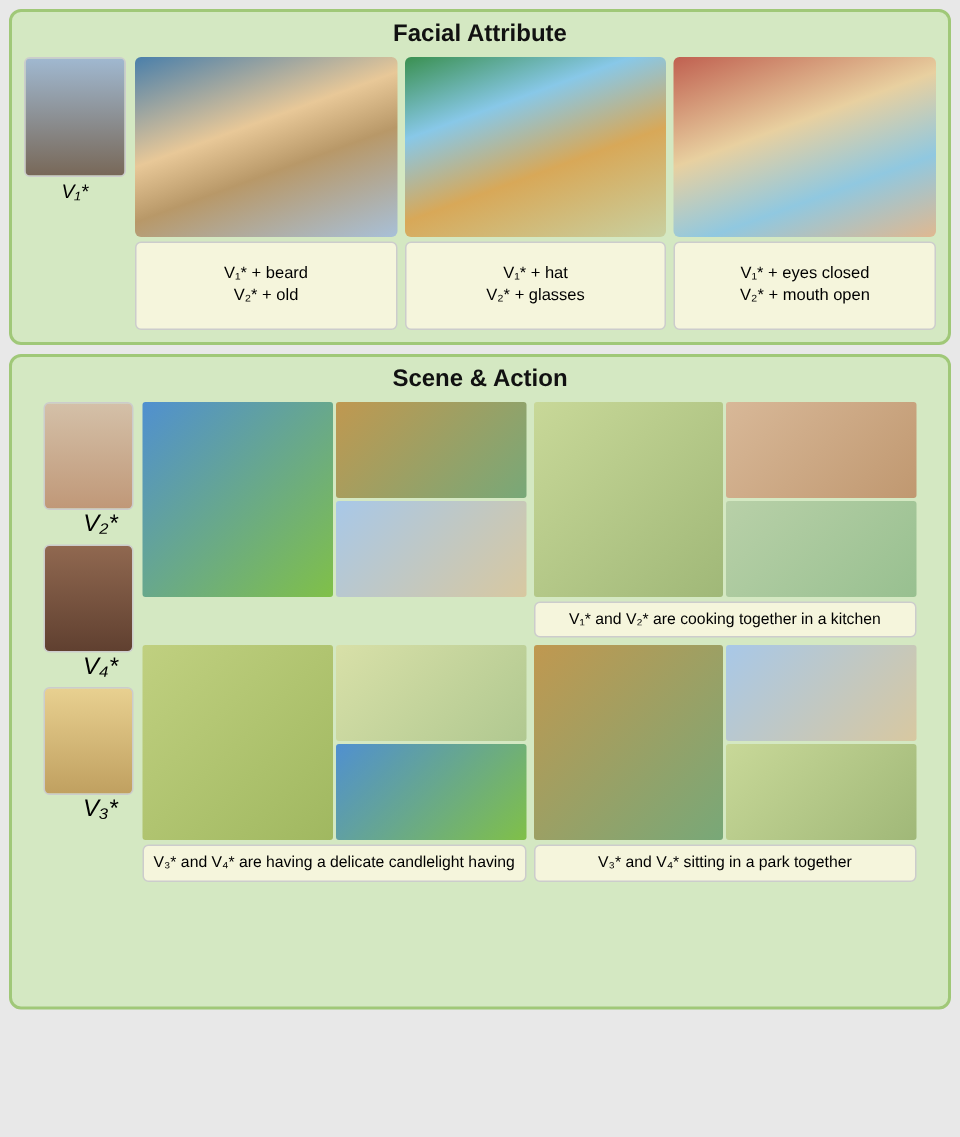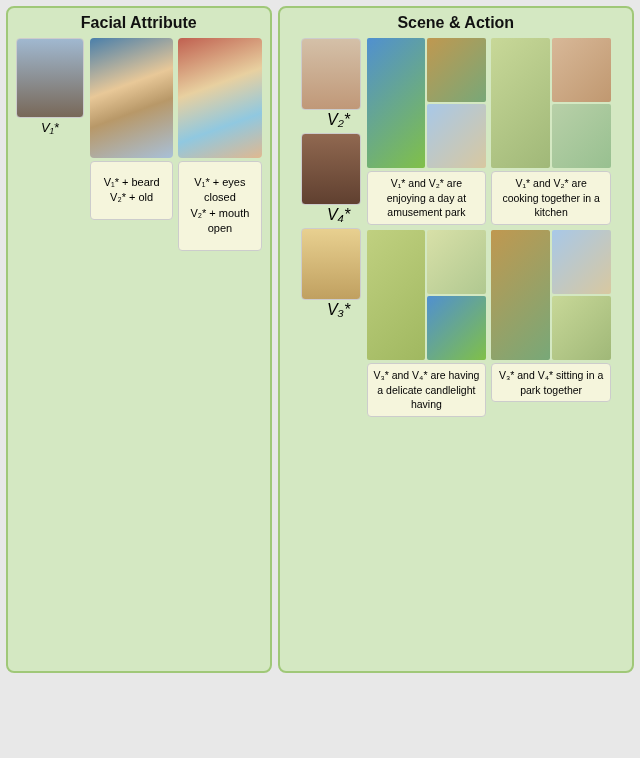--- a/index.html
+++ b/index.html
@@ -8,20 +8,21 @@
       height: 758px;
       font-family: Arial, sans-serif;
       background: #e8e8e8;
       overflow: hidden;
     }
 
     .main-container {
       width: 640px;
       height: 679px;
       display: flex;
+      flex-direction: column;
       padding: 6px;
       gap: 6px;
     }
 
     
     .facial-section {
       background: #d4e8c2;
       border: 2px solid #a0c878;
       border-radius: 8px;
       padding: 6px 8px 8px;
@@ -233,20 +234,27 @@
       <div class="facial-images">
 
         <div class="facial-card">
           <div class="gen-image facial-img-beard"></div>
           <div class="caption-box">
             <span>V₁* + beard</span><br>
             <span>V₂* + old</span>
           </div>
         </div>
 
+        <div class="facial-card">
+          <div class="gen-image facial-img-hat"></div>
+          <div class="caption-box">
+            <span>V₁* + hat</span><br>
+            <span>V₂* + glasses</span>
+          </div>
+        </div>
 
         <div class="facial-card">
           <div class="gen-image facial-img-eyes"></div>
           <div class="caption-box">
             <span>V₁* + eyes closed</span><br>
             <span>V₂* + mouth open</span>
           </div>
         </div>
 
       </div>
@@ -275,24 +283,20 @@
       <div class="scene-grid">
 
         <div class="scene-row">
 
           <div class="scene-card">
             <div class="scene-image-grid">
               <div class="scene-sub-img sub-img-1 scene-image-main"></div>
               <div class="scene-sub-img sub-img-2 scene-image-tr"></div>
               <div class="scene-sub-img sub-img-3 scene-image-br"></div>
             </div>
-            <div class="scene-caption">
-              <span>V₁* and V₂* are enjoying
-a day at amusement park</span>
-            </div>
           </div>
 
           <div class="scene-card">
             <div class="scene-image-grid">
               <div class="scene-sub-img sub-img-4 scene-image-main"></div>
               <div class="scene-sub-img sub-img-5 scene-image-tr"></div>
               <div class="scene-sub-img sub-img-6 scene-image-br"></div>
             </div>
             <div class="scene-caption">
               <span>V₁* and V₂* are cooking

